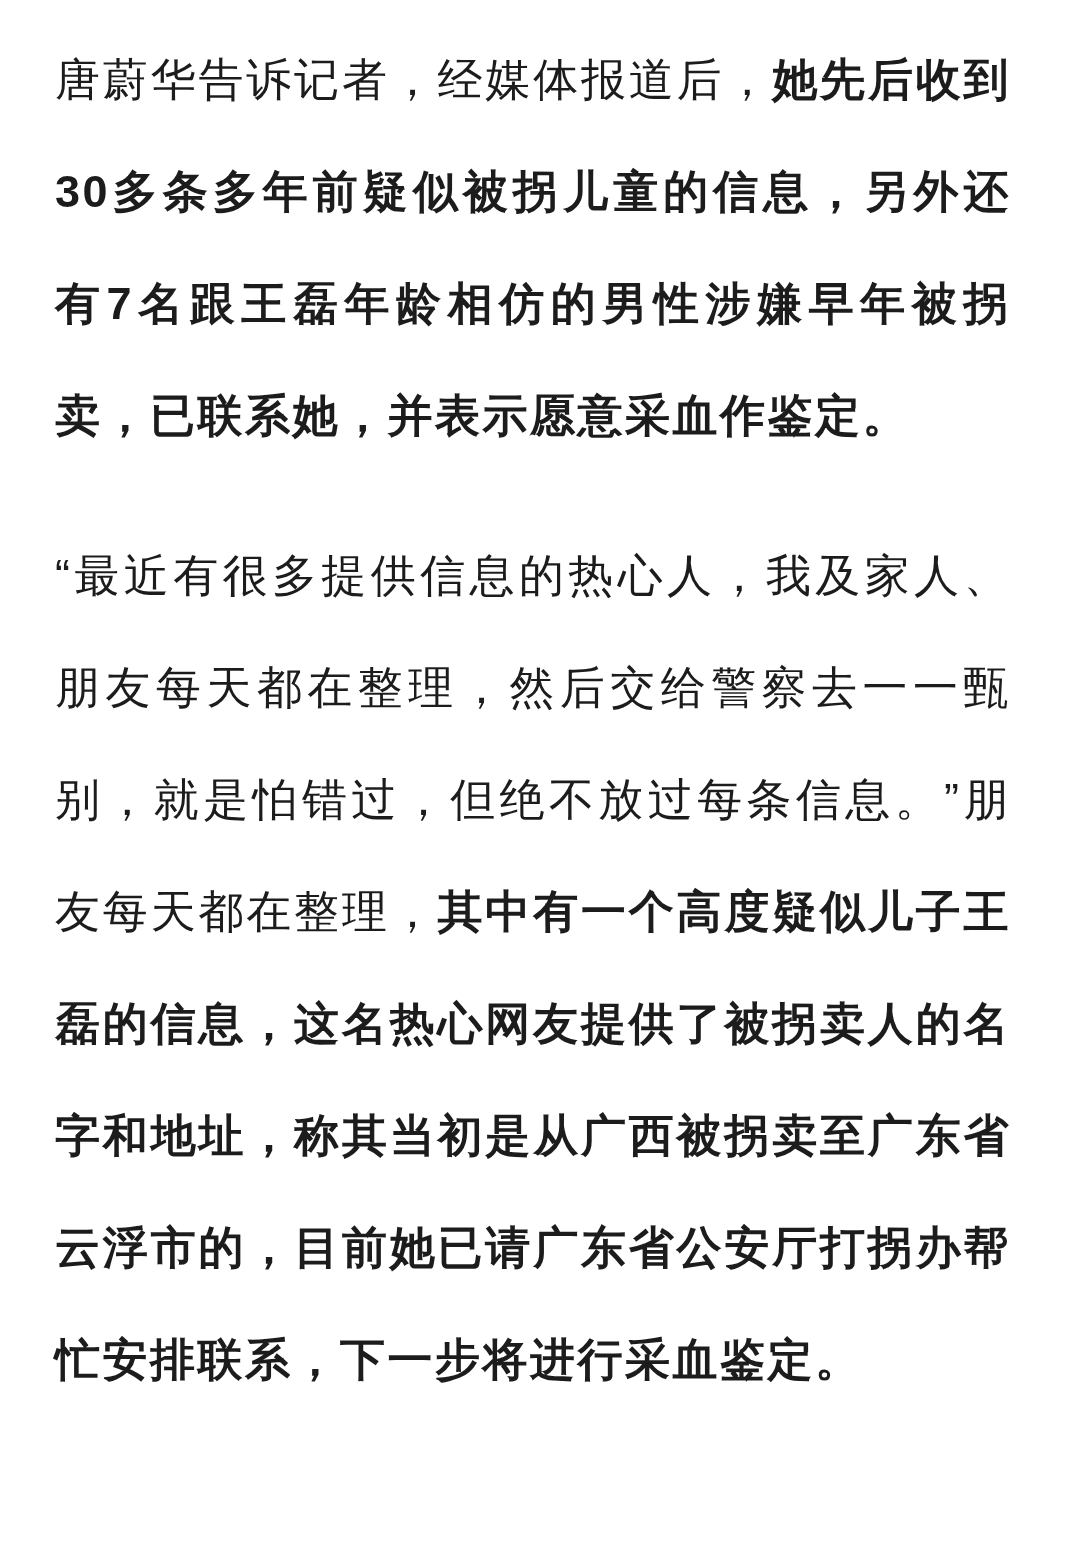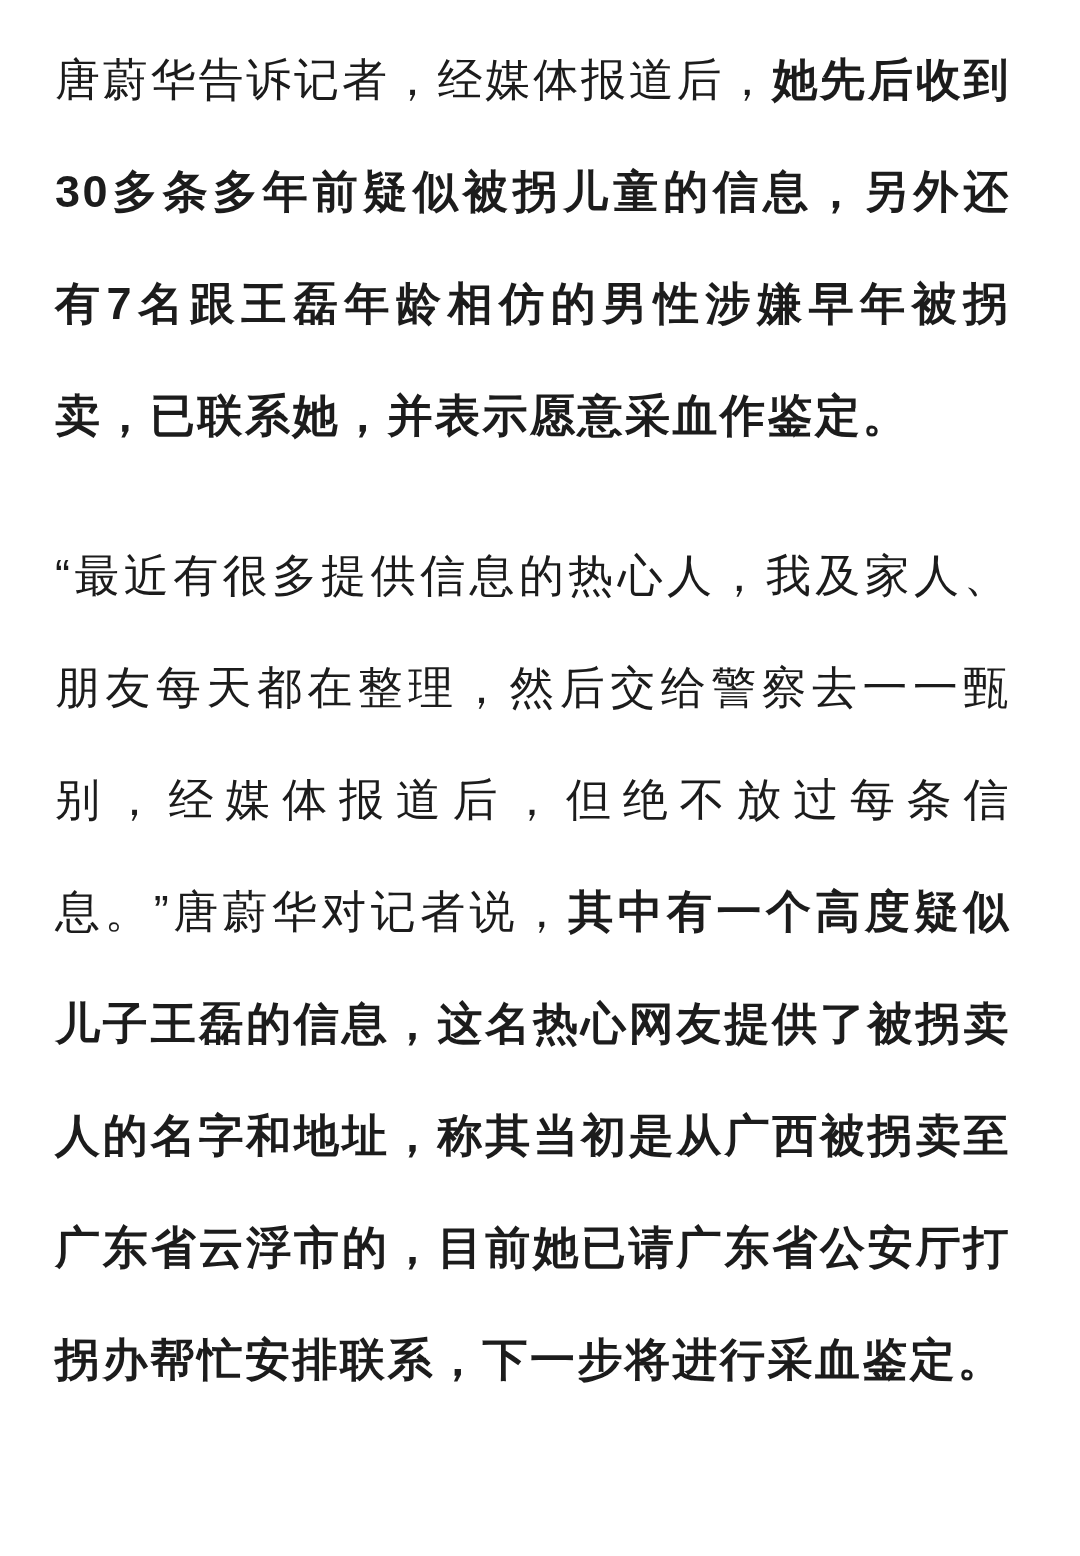--- a/index.html
+++ b/index.html
@@ -36,14 +36,14 @@
   .run-regular {
     font-weight: 400;
   }
 </style>
 </head>
 <body>
 
 <main class="article">
   <p><span class="run-regular">唐蔚华告诉记者，经媒体报道后，</span><span class="run-bold">她先后收到30多条多年前疑似被拐儿童的信息，另外还有7名跟王磊年龄相仿的男性涉嫌早年被拐卖，已联系她，并表示愿意采血作鉴定。</span></p>
 
-  <p><span class="run-regular">“最近有很多提供信息的热心人，我及家人、朋友每天都在整理，然后交给警察去一一甄别，经媒体报道后，但绝不放过每条信息。”唐蔚华对记者说，</span><span class="run-bold">其中有一个高度疑似儿子王磊的信息，这名热心网友提供了被拐卖人的名字和地址，称其当初是从广西被拐卖至广东省云浮市的，目前她已请广东省公安厅打拐办帮忙安排联系，下一步将进行采血鉴定。</span></p>
+  <p><span class="run-regular">“最近有很多提供信息的热心人，我及家人、朋友每天都在整理，然后交给警察去一一甄别，就是怕错过，但绝不放过每条信息。”朋友每天都在整理，</span><span class="run-bold">其中有一个高度疑似儿子王磊的信息，这名热心网友提供了被拐卖人的名字和地址，称其当初是从广西被拐卖至广东省云浮市的，目前她已请广东省公安厅打拐办帮忙安排联系，下一步将进行采血鉴定。</span></p>
 </main>
 
 </body></html>

